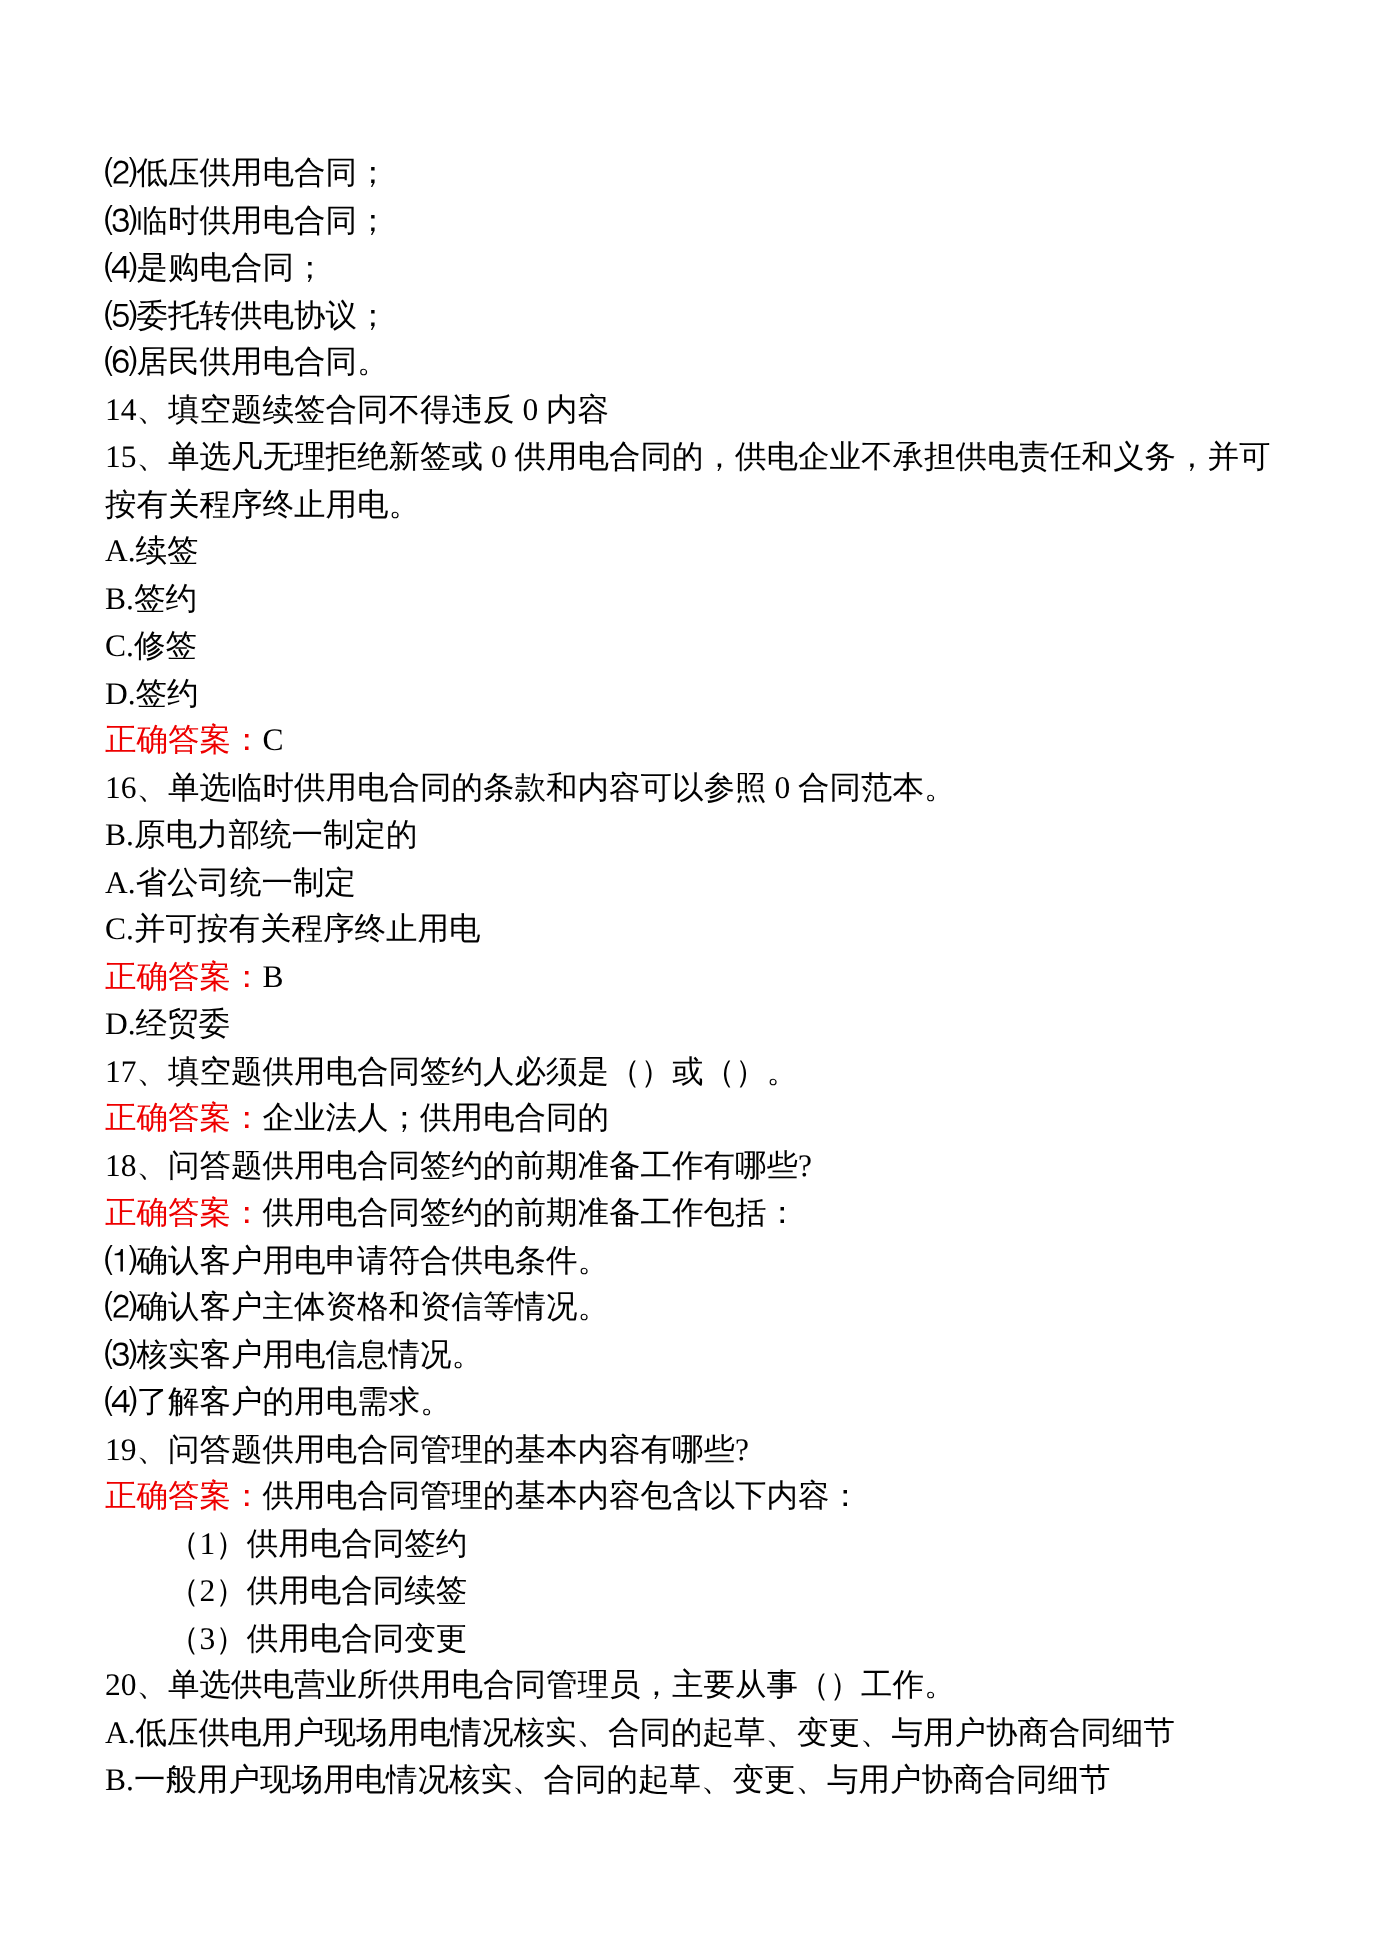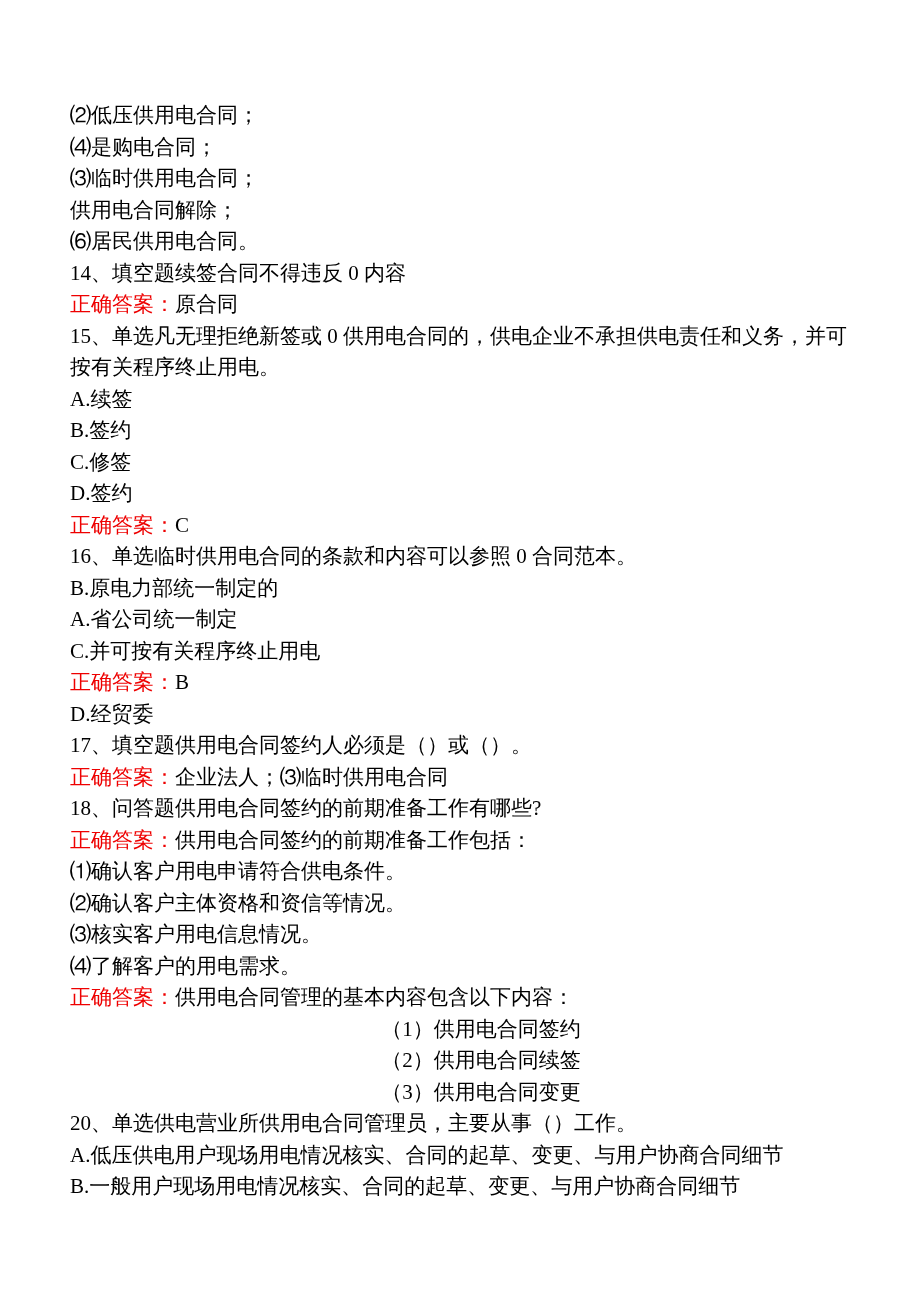--- a/index.html
+++ b/index.html
@@ -7,53 +7,53 @@
       font-family: "SimSun", "宋体", serif;
       font-size: 21px;
       line-height: 1.5;
       color: #000;
       background: #fff;
       padding: 100px 70px 60px 70px;
       width: 920px;
     }
     .line { display: block; }
     .answer-label { color: #ee0000; }
-    .indent { padding-left: 2em; text-align: center; }
+    .indent { padding-left: 2em; }
   </style>
 </head>
 <body>
 
 <div id="content">
     <div class="line">⑵低压供用电合同；</div>
+    <div class="line">⑶临时供用电合同；</div>
     <div class="line">⑷是购电合同；</div>
-    <div class="line">⑶临时供用电合同；</div>
-    <div class="line">供用电合同解除；</div>
+    <div class="line">⑸委托转供电协议；</div>
     <div class="line">⑹居民供用电合同。</div>
     <div class="line">14、填空题续签合同不得违反 0 内容</div>
-    <div class="line"><span class="answer-label">正确答案：</span><span>原合同</span></div>
     <div class="line">15、单选凡无理拒绝新签或 0 供用电合同的，供电企业不承担供电责任和义务，并可按有关程序终止用电。</div>
     <div class="line">A.续签</div>
     <div class="line">B.签约</div>
     <div class="line">C.修签</div>
     <div class="line">D.签约</div>
     <div class="line"><span class="answer-label">正确答案：</span><span>C</span></div>
     <div class="line">16、单选临时供用电合同的条款和内容可以参照 0 合同范本。</div>
     <div class="line">B.原电力部统一制定的</div>
     <div class="line">A.省公司统一制定</div>
     <div class="line">C.并可按有关程序终止用电</div>
     <div class="line"><span class="answer-label">正确答案：</span><span>B</span></div>
     <div class="line">D.经贸委</div>
     <div class="line">17、填空题供用电合同签约人必须是（）或（）。</div>
-    <div class="line"><span class="answer-label">正确答案：</span><span>企业法人；⑶临时供用电合同</span></div>
+    <div class="line"><span class="answer-label">正确答案：</span><span>企业法人；供用电合同的</span></div>
     <div class="line">18、问答题供用电合同签约的前期准备工作有哪些?</div>
     <div class="line"><span class="answer-label">正确答案：</span><span>供用电合同签约的前期准备工作包括：</span></div>
     <div class="line">⑴确认客户用电申请符合供电条件。</div>
     <div class="line">⑵确认客户主体资格和资信等情况。</div>
     <div class="line">⑶核实客户用电信息情况。</div>
     <div class="line">⑷了解客户的用电需求。</div>
+    <div class="line">19、问答题供用电合同管理的基本内容有哪些?</div>
     <div class="line"><span class="answer-label">正确答案：</span><span>供用电合同管理的基本内容包含以下内容：</span></div>
     <div class="line indent">（1）供用电合同签约</div>
     <div class="line indent">（2）供用电合同续签</div>
     <div class="line indent">（3）供用电合同变更</div>
     <div class="line">20、单选供电营业所供用电合同管理员，主要从事（）工作。</div>
     <div class="line">A.低压供电用户现场用电情况核实、合同的起草、变更、与用户协商合同细节</div>
     <div class="line">B.一般用户现场用电情况核实、合同的起草、变更、与用户协商合同细节</div>
   </div>
 
 </body></html>

